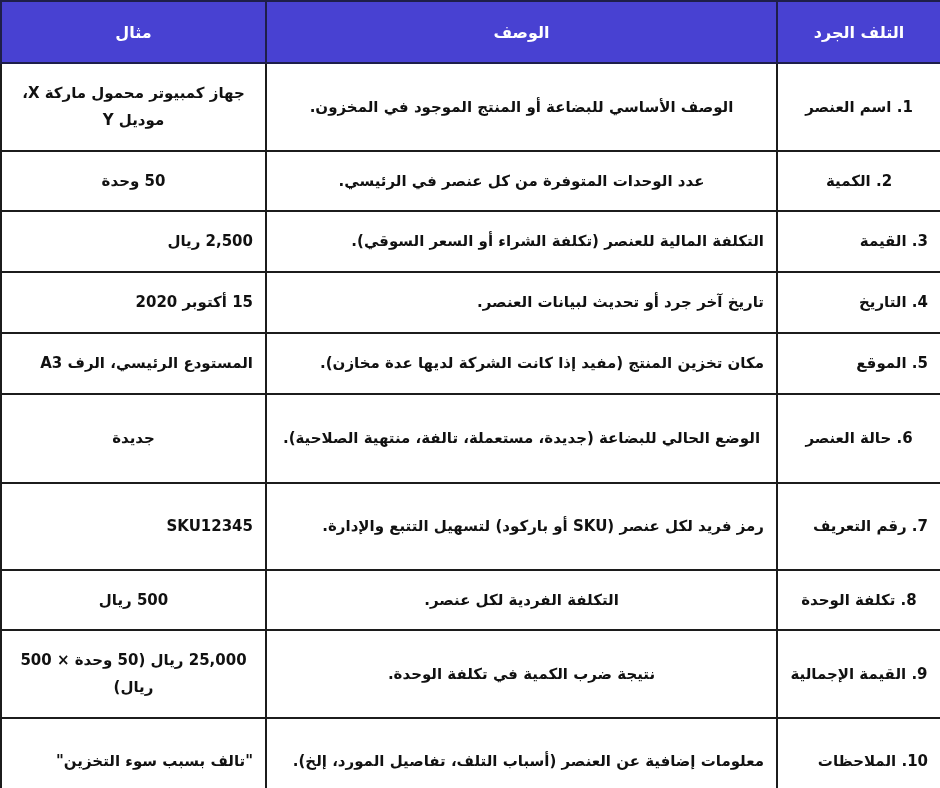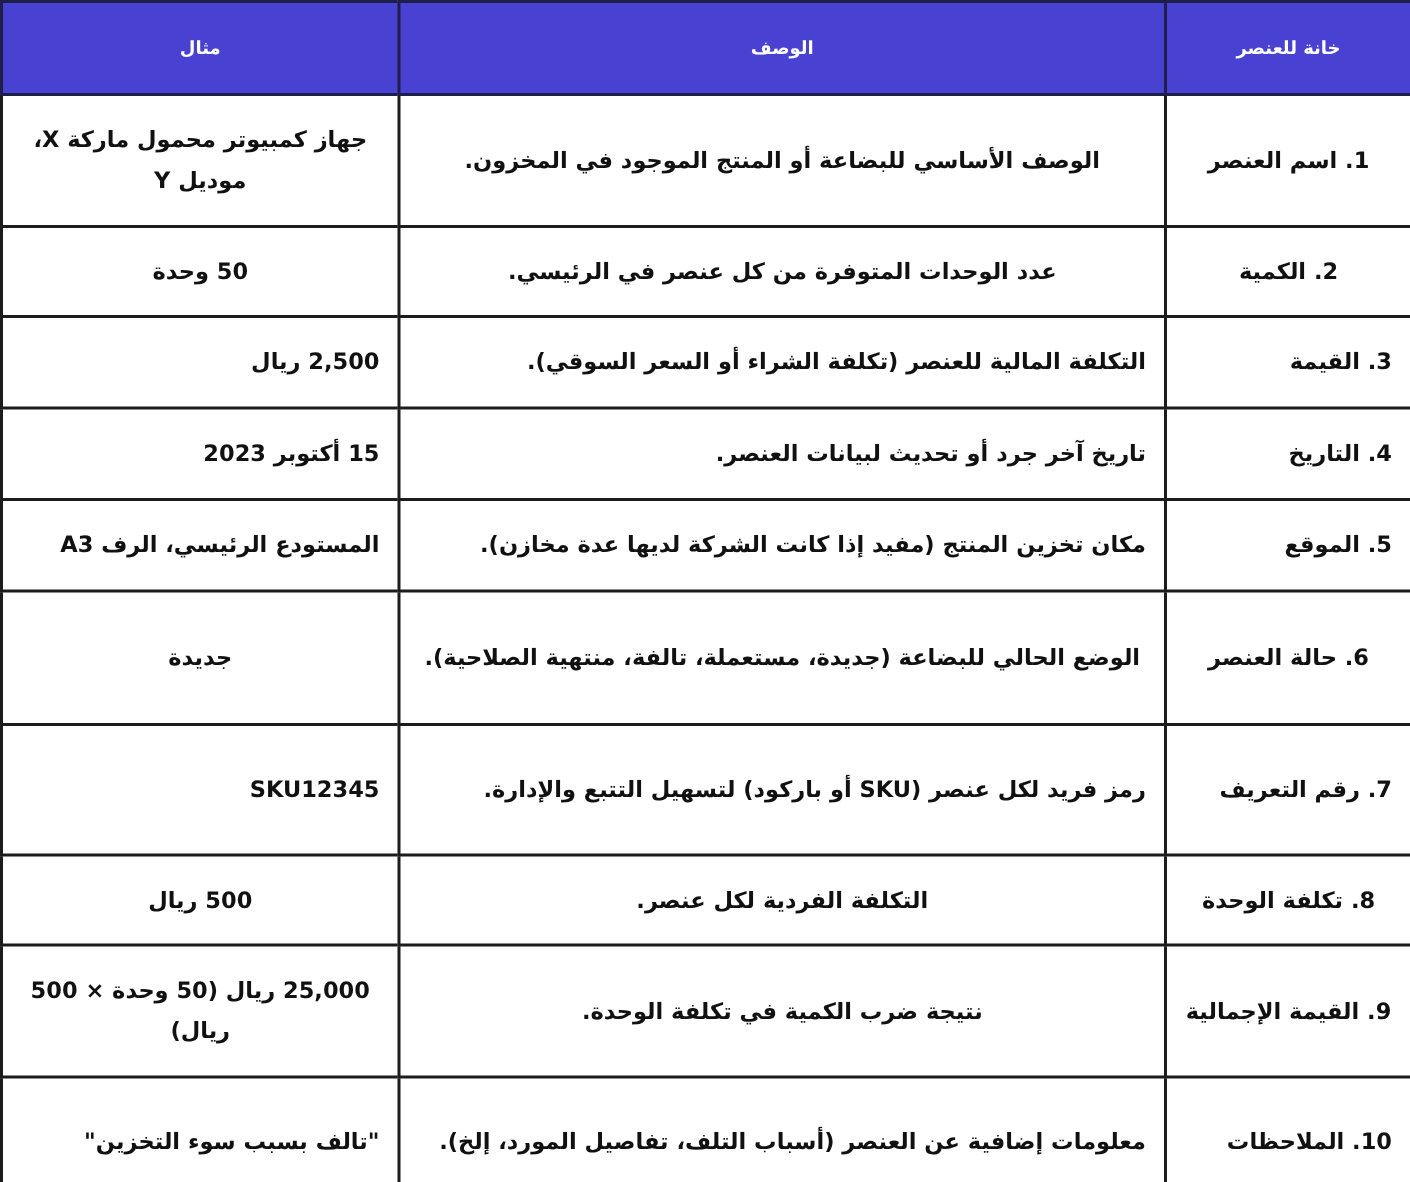--- a/index.html
+++ b/index.html
@@ -13,21 +13,21 @@
   th, td {
     border: 2px solid #1c1c1c;
     text-align: center;
     vertical-align: middle;
     padding: 4px 12px;
   }
   th {
     background: #4841d2;
     color: #ffffff;
     font-weight: bold;
-    font-size: 12px;
+    font-size: 16px;
     height: 52px;
     border-color: #1e1e4a;
     margin-left: 37px;
   }
   td {
     color: #111111;
     font-weight: bold;
     font-size: 15px;
     line-height: 27px;
   }
@@ -44,21 +44,21 @@
 <body>
 
 <table>
   <colgroup>
     <col class="c1">
       <col class="c2">
       <col class="c3">
   </colgroup>
   <thead>
     <tr>
-      <th>خانة للعنصر</th>
+      <th>التلف الجرد</th>
       <th>الوصف</th>
       <th>مثال</th>
     </tr>
   </thead>
   <tbody>
     <tr class="h80">
       <td>1. اسم العنصر</td>
       <td>الوصف الأساسي للبضاعة أو المنتج الموجود في المخزون.</td>
       <td>جهاز كمبيوتر محمول ماركة X، موديل Y</td>
     </tr>
@@ -68,21 +68,21 @@
       <td>50 وحدة</td>
     </tr>
     <tr class="h58">
       <td>3. القيمة</td>
       <td>التكلفة المالية للعنصر (تكلفة الشراء أو السعر السوقي).</td>
       <td>2,500 ريال</td>
     </tr>
     <tr class="h58">
       <td>4. التاريخ</td>
       <td>تاريخ آخر جرد أو تحديث لبيانات العنصر.</td>
-      <td>15 أكتوبر 2023</td>
+      <td>15 أكتوبر 2020</td>
     </tr>
     <tr class="h58">
       <td>5. الموقع</td>
       <td>مكان تخزين المنتج (مفيد إذا كانت الشركة لديها عدة مخازن).</td>
       <td>المستودع الرئيسي، الرف A3</td>
     </tr>
     <tr class="h82">
       <td>6. حالة العنصر</td>
       <td>الوضع الحالي للبضاعة (جديدة، مستعملة، تالفة، منتهية الصلاحية).</td>
       <td>جديدة</td>

